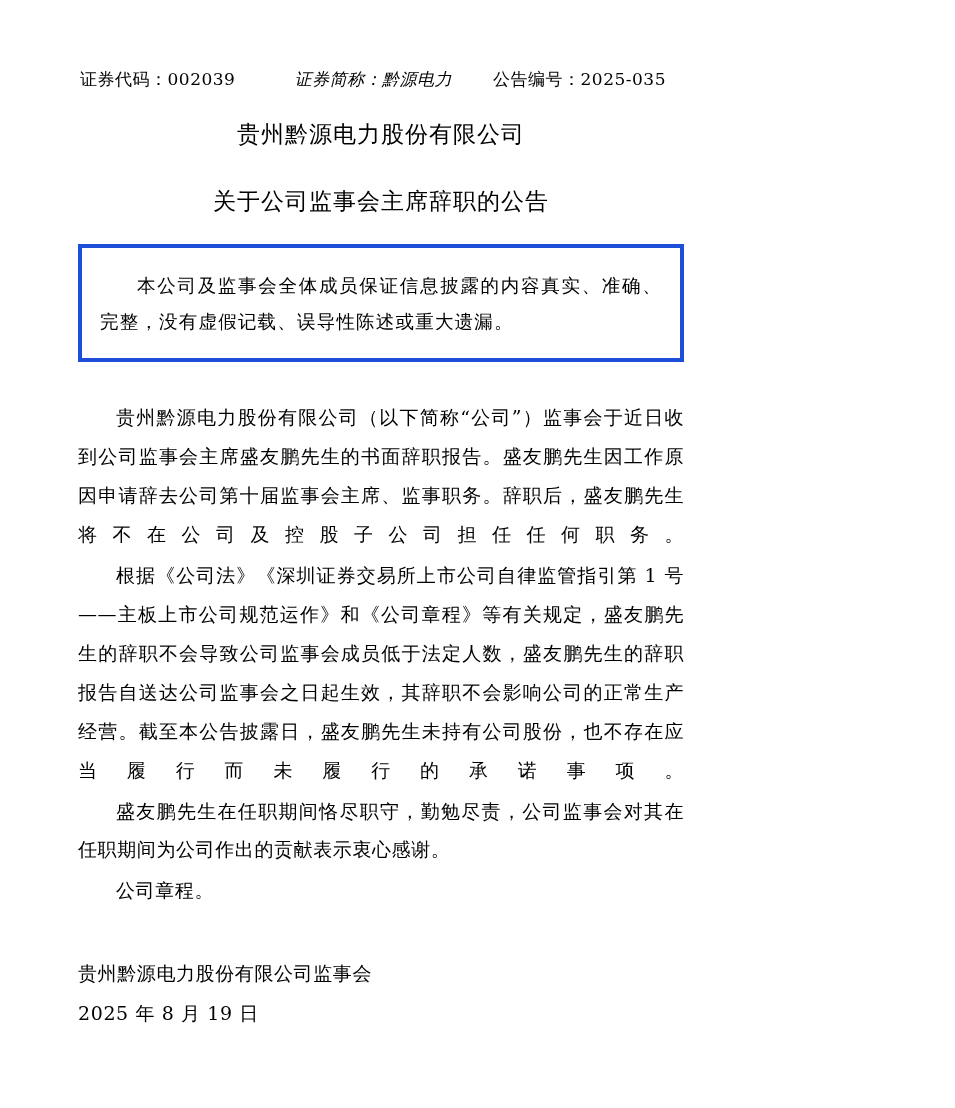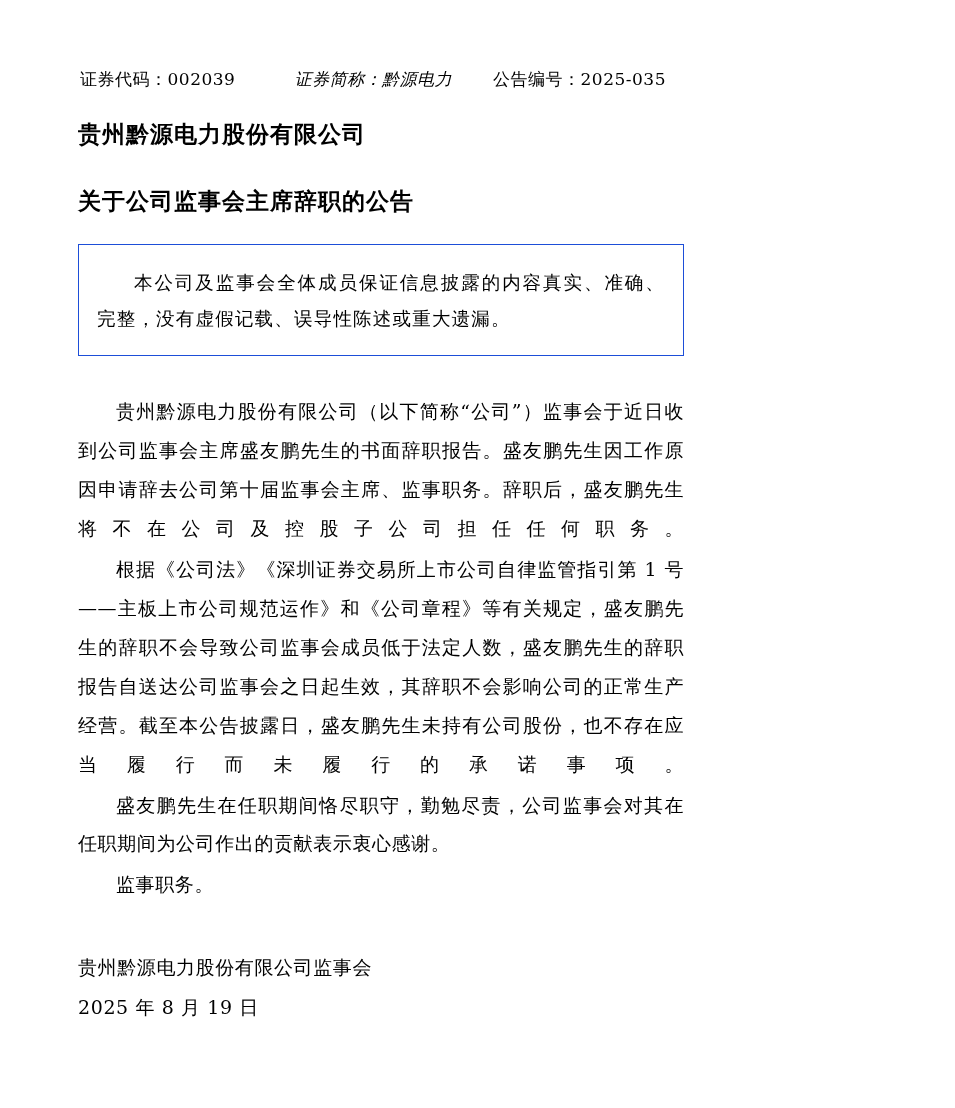--- a/index.html
+++ b/index.html
@@ -34,32 +34,32 @@
   }
   .header-row .hcell {
     white-space: nowrap;
   }
   .header-row .hcell.code { margin-left: 2px; }
   .header-row .hcell.name { margin-left: 18px; font-style: italic; }
   .header-row .hcell.num  { margin-right: 18px; }
 
   
   .title-1, .title-2 {
-    text-align: left;
-    font-weight: bold;
+    text-align: center;
+    font-weight: normal;
     font-size: 23px;
     letter-spacing: 1px;
     line-height: 1.5;
   }
   .title-1 { margin-top: 16px; }
   .title-2 { margin-top: 32px; margin-bottom: 26px; }
 
   
   .statement-box {
-    border: 1px solid #1d4ed8;
+    border: 4px solid #1d4ed8;
     padding: 20px 18px 18px 18px;
     margin-top: 6px;
     margin-bottom: 36px;
   }
   .statement-box p {
     margin: 0;
     font-size: 18.5px;
     line-height: 1.95;
     text-align: justify;
     text-align-last: left;
@@ -109,21 +109,21 @@
   <div class="title-2">关于公司监事会主席辞职的公告</div>
 
   <div class="statement-box">
     <p>本公司及监事会全体成员保证信息披露的内容真实、准确、完整，没有虚假记载、误导性陈述或重大遗漏。</p>
   </div>
 
   <div class="body-text">
     <p class="just-all">贵州黔源电力股份有限公司（以下简称“公司”）监事会于近日收到公司监事会主席盛友鹏先生的书面辞职报告。盛友鹏先生因工作原因申请辞去公司第十届监事会主席、监事职务。辞职后，盛友鹏先生将不在公司及控股子公司担任任何职务。</p>
     <p class="just-all">根据《公司法》《深圳证券交易所上市公司自律监管指引第 1 号——主板上市公司规范运作》和《公司章程》等有关规定，盛友鹏先生的辞职不会导致公司监事会成员低于法定人数，盛友鹏先生的辞职报告自送达公司监事会之日起生效，其辞职不会影响公司的正常生产经营。截至本公告披露日，盛友鹏先生未持有公司股份，也不存在应当履行而未履行的承诺事项。</p>
     <p>盛友鹏先生在任职期间恪尽职守，勤勉尽责，公司监事会对其在任职期间为公司作出的贡献表示衷心感谢。</p>
-    <p>监事职务。</p>
+    <p>公司章程。</p>
   </div>
 
   <div class="signature">
     <span class="line">贵州黔源电力股份有限公司监事会</span>
     <span class="line date">2025 年 8 月 19 日</span>
   </div>
 
 </div>
 
 </body></html>

